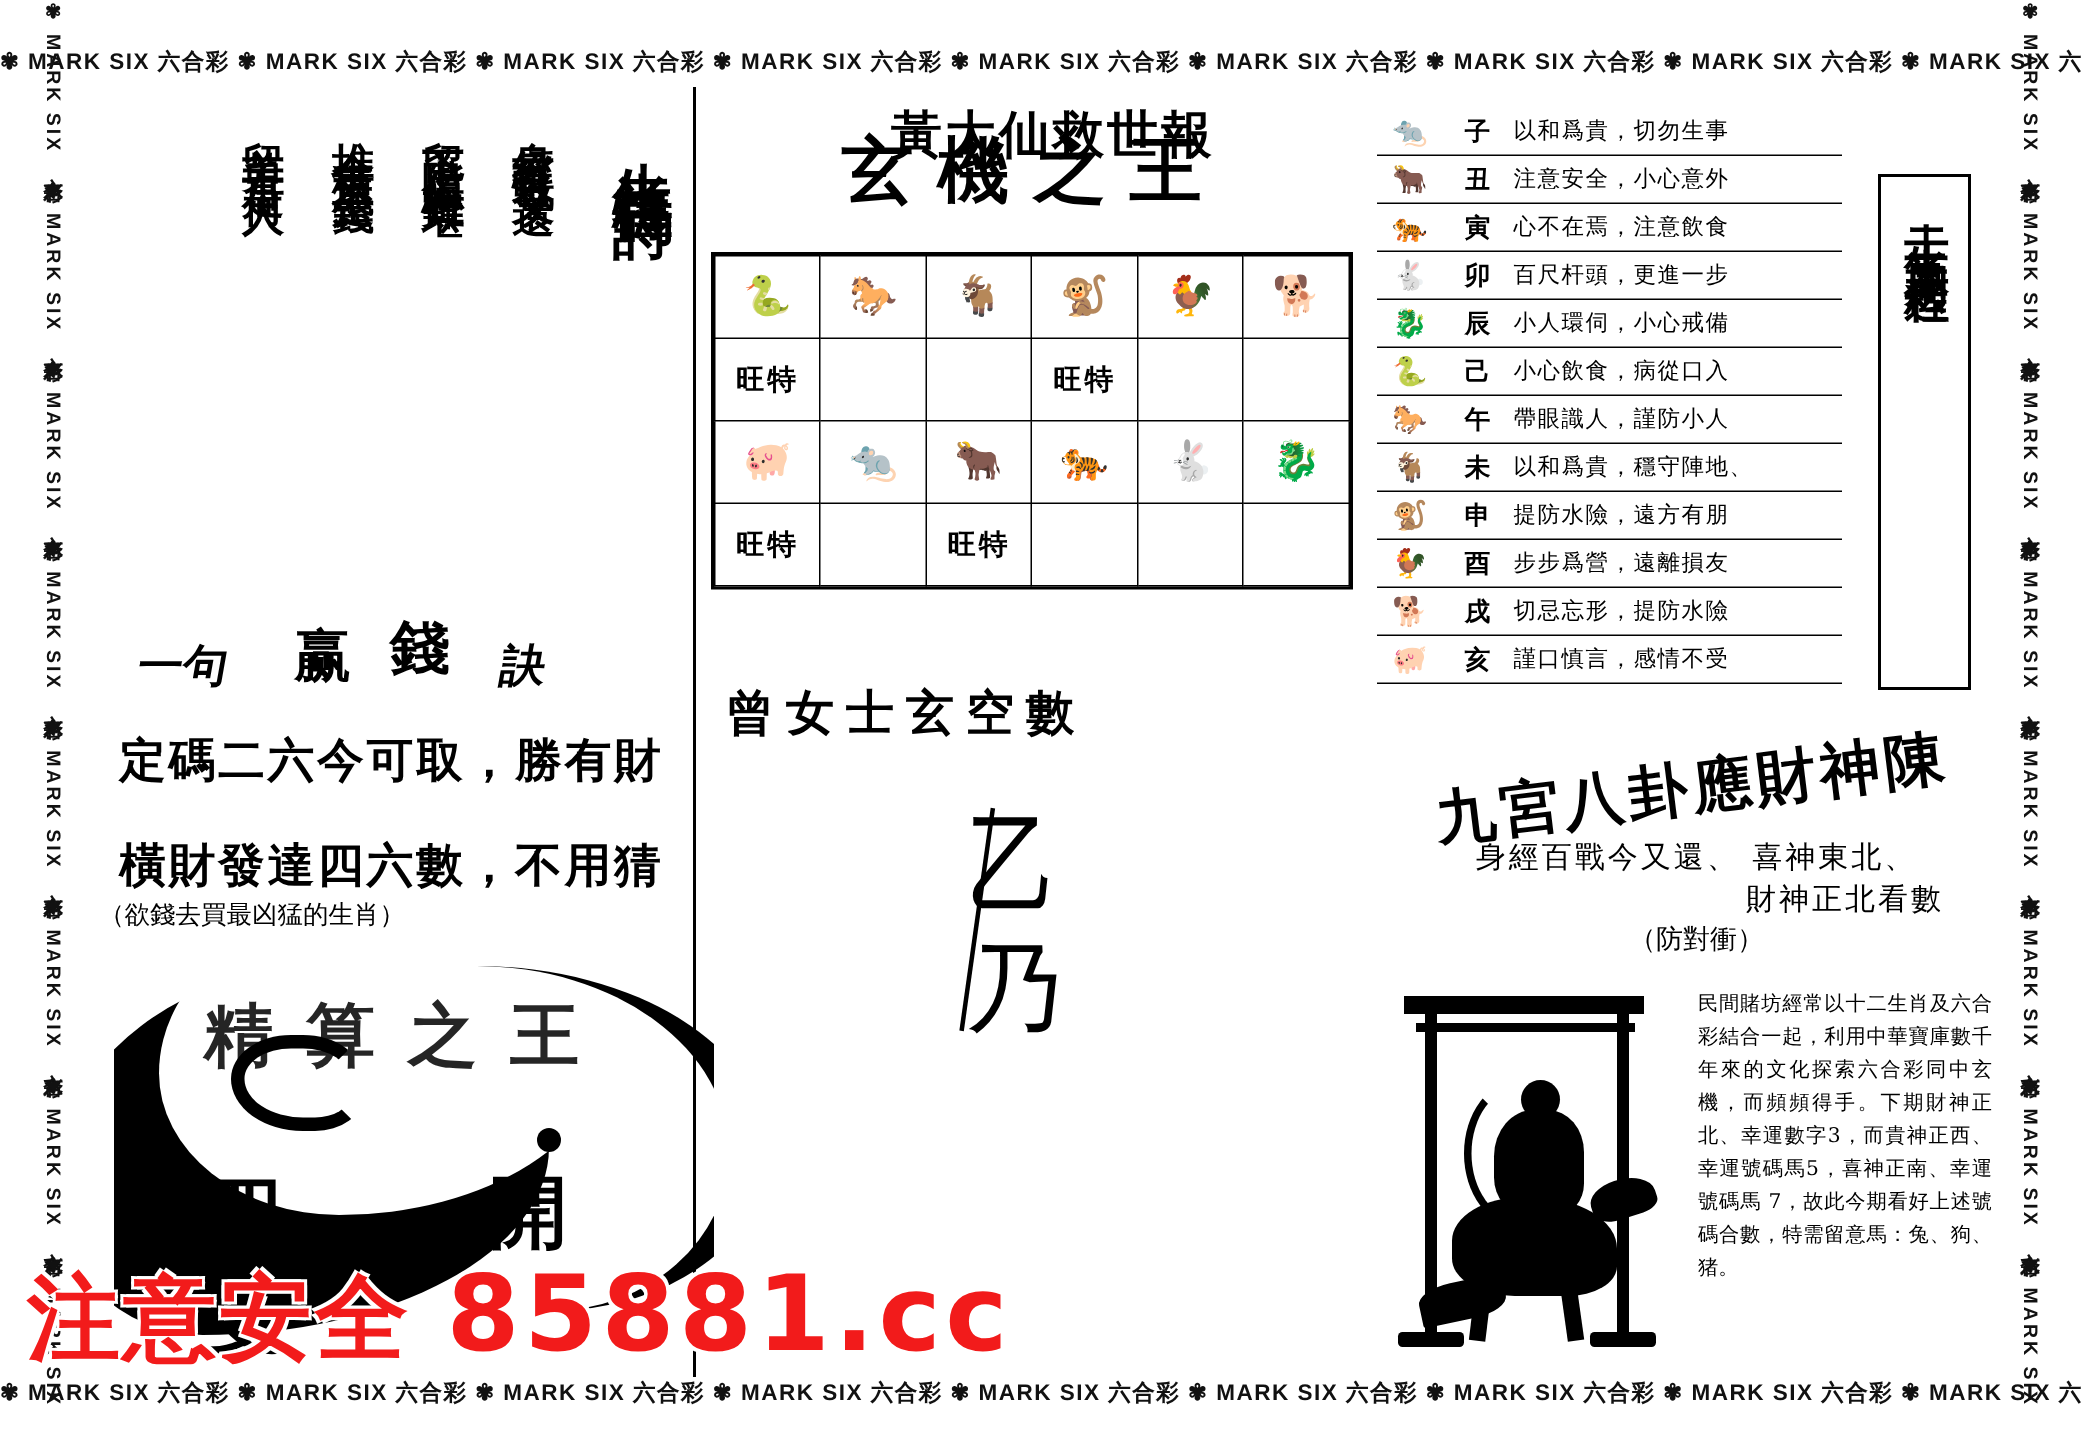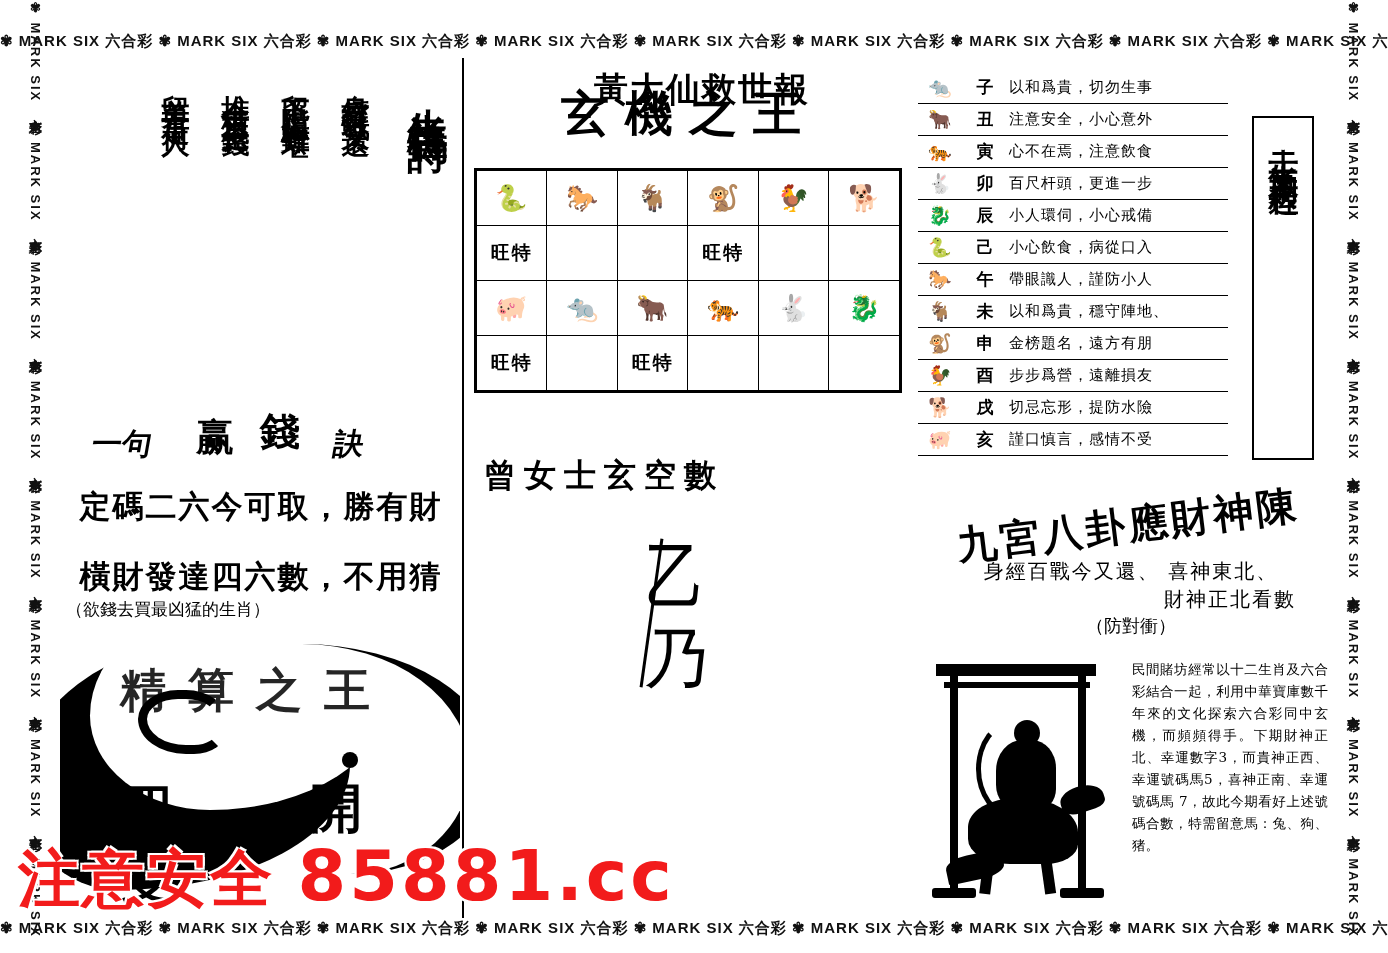--- a/index.html
+++ b/index.html
@@ -41,21 +41,21 @@
   .sl-d{position:absolute;left:242px;top:14px;font-size:30px;transform:skewX(-10deg);}
 
   .couplet{position:absolute;left:14px;width:390px;text-align:center;
     font-family:"DejaVu Serif","Liberation Serif",serif;font-weight:bold;font-size:31px;
     letter-spacing:2px;}
   .c1{top:428px;} .c2{top:486px;margin-top:12px;}
   .couplet-note{position:absolute;top:540px;left:14px;width:390px;
     font-size:17px;font-family:"DejaVu Serif","Liberation Serif",serif;}
 
   
-  .inkart{position:absolute;top:572px;left:8px;width:400px;height:280px;overflow:hidden;}
+  .inkart{position:absolute;top:572px;left:24px;width:400px;height:280px;overflow:hidden;}
   .ink-b1{position:absolute;left:-40px;top:10px;width:330px;height:250px;background:#000;
     border-radius:60% 40% 70% 30%/60% 50% 50% 40%;}
   .ink-hole{position:absolute;left:30px;top:-30px;width:300px;height:210px;background:#fff;
     border-radius:50% 50% 60% 40%/55% 45% 55% 45%;}
   .ink-stroke{position:absolute;left:120px;top:14px;width:290px;height:230px;
     border-right:26px solid #000;border-radius:0 80% 60% 0/0 70% 60% 0;}
   .ink-dot{position:absolute;left:282px;top:122px;width:16px;height:16px;background:#000;border-radius:50%;}
   .ink-snake{position:absolute;left:78px;top:60px;width:70px;height:46px;
     border:9px solid #000;border-radius:50% 50% 40% 60%;border-right-color:transparent;}
   .ink-cal{position:absolute;left:60px;top:30px;font-size:46px;font-weight:bold;
@@ -282,21 +282,21 @@
         <td class="zt-text">帶眼識人，謹防小人</td>
       </tr>
       <tr>
         <td class="zt-pic">🐐</td>
         <td class="zt-name">未</td>
         <td class="zt-text">以和爲貴，穩守陣地、</td>
       </tr>
       <tr>
         <td class="zt-pic">🐒</td>
         <td class="zt-name">申</td>
-        <td class="zt-text">金榜題名，遠方有朋</td>
+        <td class="zt-text">提防水險，遠方有朋</td>
       </tr>
       <tr>
         <td class="zt-pic">🐓</td>
         <td class="zt-name">酉</td>
         <td class="zt-text">步步爲營，遠離損友</td>
       </tr>
       <tr>
         <td class="zt-pic">🐕</td>
         <td class="zt-name">戌</td>
         <td class="zt-text">切忌忘形，提防水險</td>

